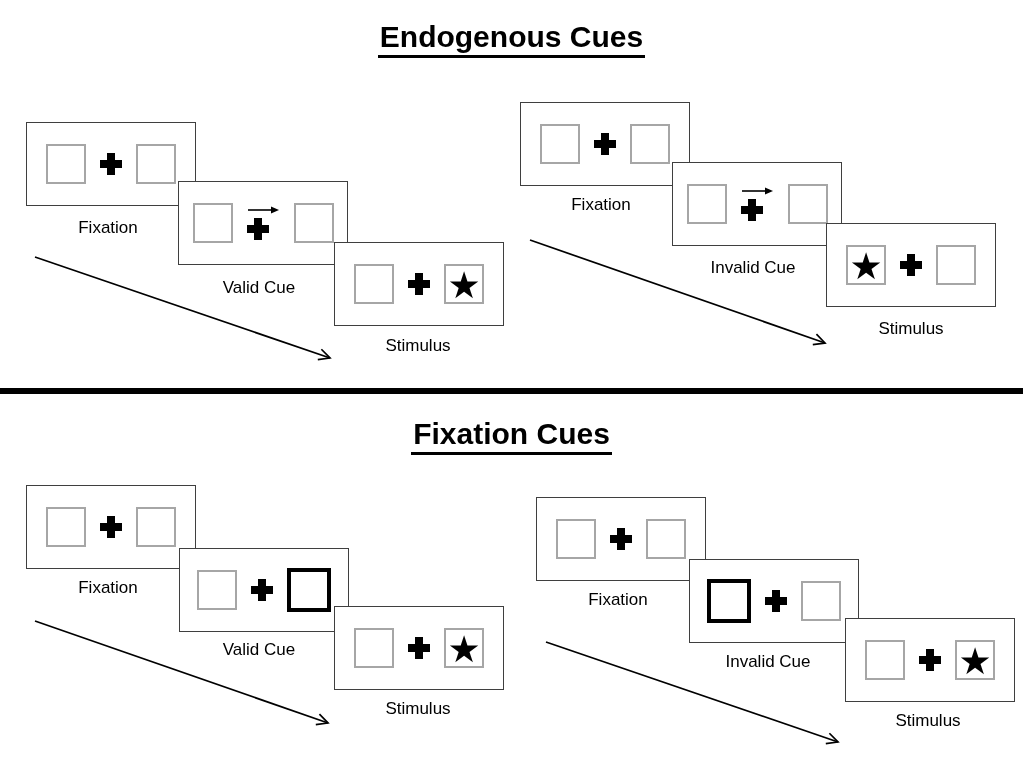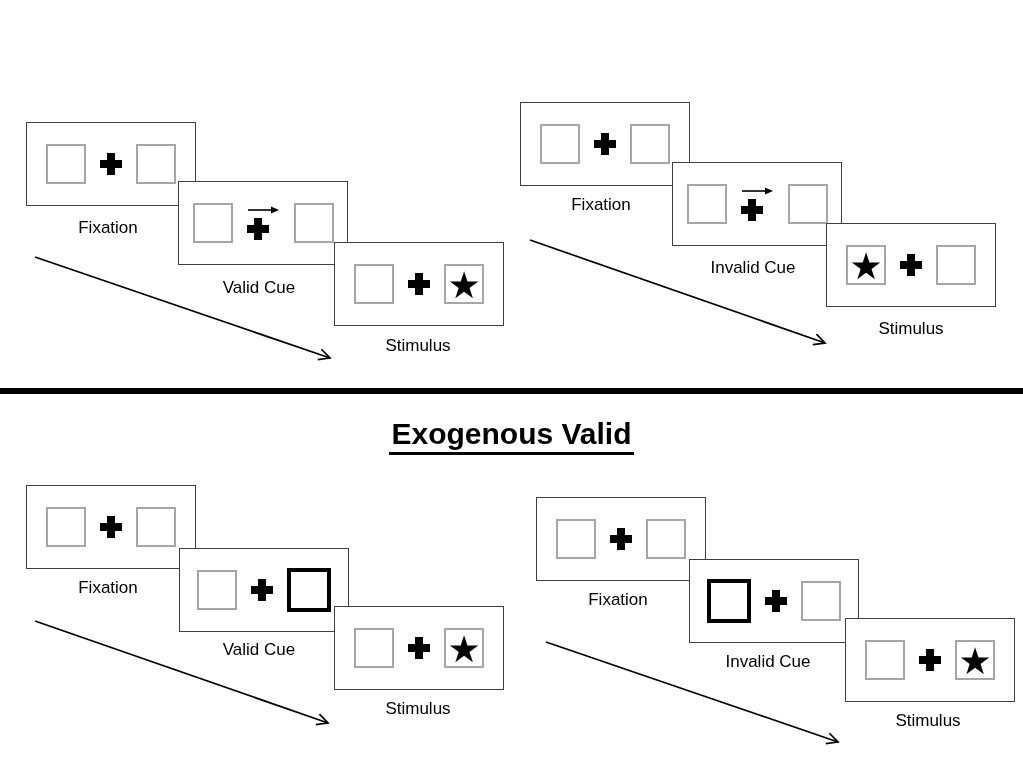--- a/index.html
+++ b/index.html
@@ -78,22 +78,25 @@
     font-size:17px;font-weight:normal;
     white-space:nowrap;
     z-index:2;
   }
 </style>
 </head>
 <body>
 
 <div class="canvas">
 
+  <div class="section-title" style="top:20px">
+    <span>Endogenous Cues</span>
+  </div>
   <div class="section-title" style="top:417px">
-    <span>Exogenous Valid</span>
+    <span>Fixation Cues</span>
   </div>
 
   <div class="divider"></div>
 
   <svg class="arrow-layer" width="1023" height="767">
     <defs>
       <marker id="ah" markerUnits="userSpaceOnUse" markerWidth="16" markerHeight="14" refX="13" refY="7" orient="auto">
         <path d="M2,1.5 L13,7 L2,12.5" fill="none" stroke="#000" stroke-width="1.7"></path>
       </marker>
     </defs>

